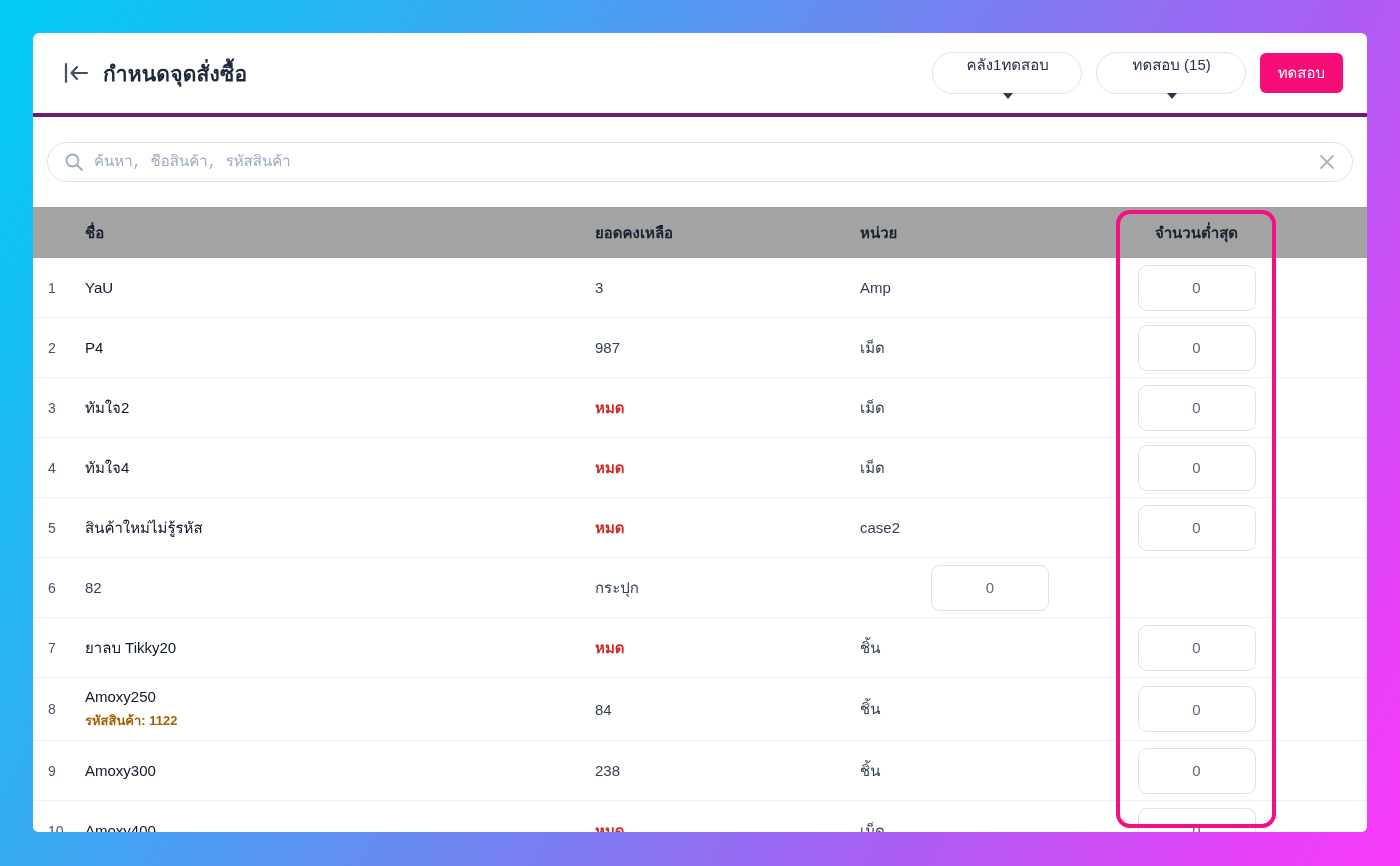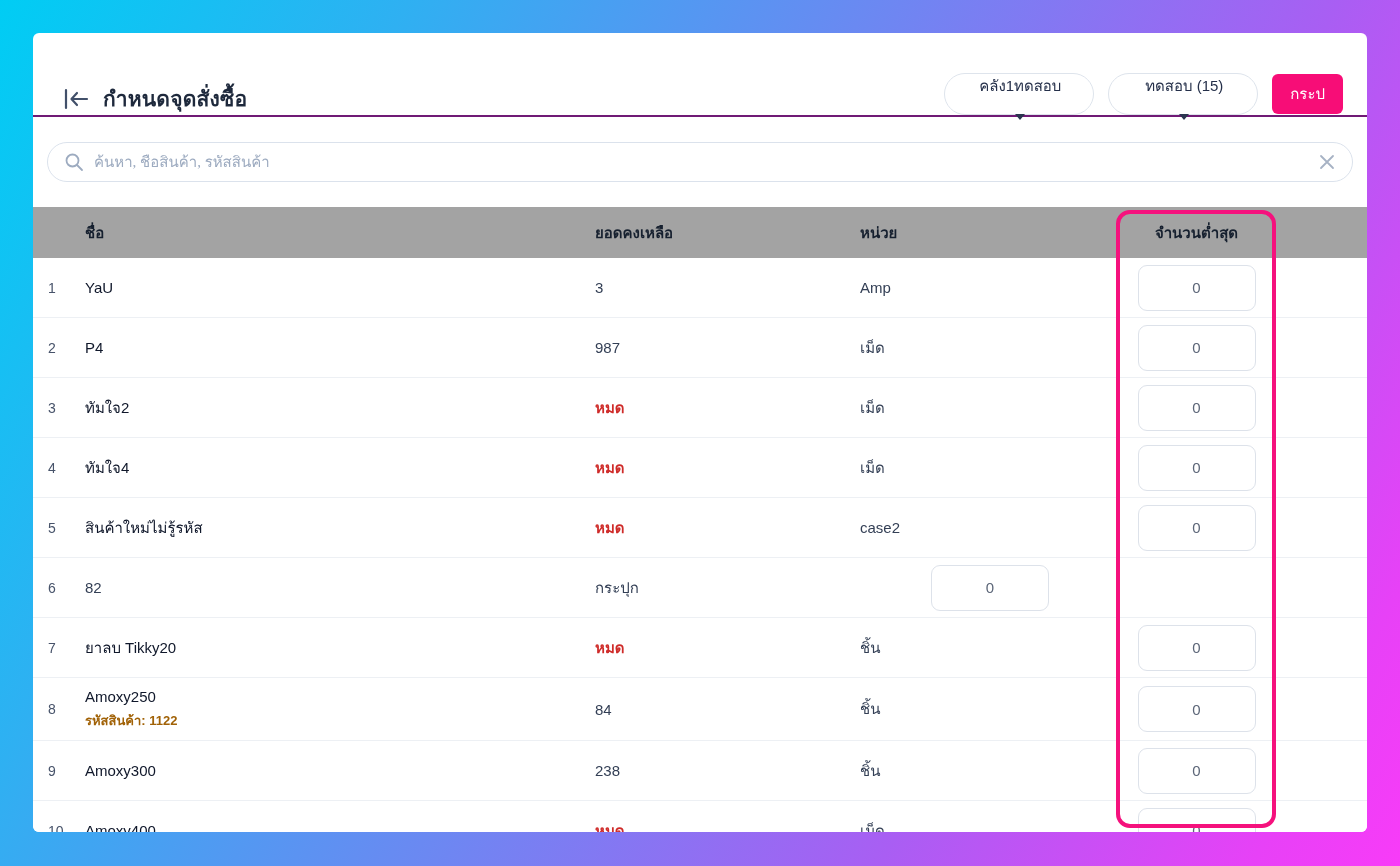--- a/index.html
+++ b/index.html
@@ -18,23 +18,23 @@
     left: 33px; top: 33px;
     width: 1334px; height: 799px;
     background: #ffffff;
     border-radius: 6px;
     overflow: hidden;
   }
 
   
   .card-header {
     height: 84px;
-    display: flex; align-items: flex-end; justify-content: space-between;
+    display: flex; align-items: center; justify-content: space-between;
     padding: 0 24px 0 30px;
-    border-bottom: 2px solid #701a75;
+    border-bottom: 4px solid #701a75;
   }
   .header-left { display: flex; align-items: center; gap: 14px; }
   .back-icon { display: inline-flex; align-items: center; cursor: pointer; }
   .page-title {
     font-size: 21px; font-weight: bold; color: #1e293c; letter-spacing: .2px;
   }
   .header-right { display: flex; align-items: center; gap: 14px; }
   .pill-select {
     display: flex; align-items: center; justify-content: space-between;
     height: 42px; border: 1px solid #dee4ec; border-radius: 21px;
@@ -54,21 +54,21 @@
   }
 
   
   .search-wrap { height: 90px; display: flex; align-items: center; padding: 0 14px; }
   .search-bar {
     flex: 1; height: 40px; border: 1px solid #dbe2ec; border-radius: 20px;
     display: flex; align-items: center; padding: 0 16px; gap: 10px; background: #fff;
   }
   .search-bar input {
     flex: 1; border: none; outline: none; font-size: 15px; color: #2b3650;
-    font-family: Liberation Serif, serif; background: transparent;
+    font-family: Liberation Mono, monospace; background: transparent;
   }
   .search-bar input::placeholder { color: #9dabc0; }
   .clear-icon { cursor: pointer; display: inline-flex; }
 
   
   .table { position: relative; }
   .trow {
     display: grid;
     grid-template-columns: 52px 510px 265px 260px 153px 94px;
     align-items: center;
@@ -121,21 +121,21 @@
       </div>
       <div class="header-right">
         <div class="pill-select">
           <span class="pill-label">คลัง1ทดสอบ</span>
           <span class="caret"></span>
         </div>
         <div class="pill-select">
           <span class="pill-label">ทดสอบ (15)</span>
           <span class="caret"></span>
         </div>
-        <button class="show-btn">กระป</button>
+        <button class="show-btn">ทดสอบ</button>
       </div>
     </div>
 
     <div class="search-wrap">
       <div class="search-bar">
         <span style="display:inline-flex;">
           <svg width="20" height="20" viewBox="0 0 20 20" fill="none">
             <circle cx="8.5" cy="8.5" r="6" stroke="#9dabc0" stroke-width="1.8"></circle>
             <path d="M13 13 L18 18" stroke="#9dabc0" stroke-width="1.8" stroke-linecap="round"></path>
           </svg>

